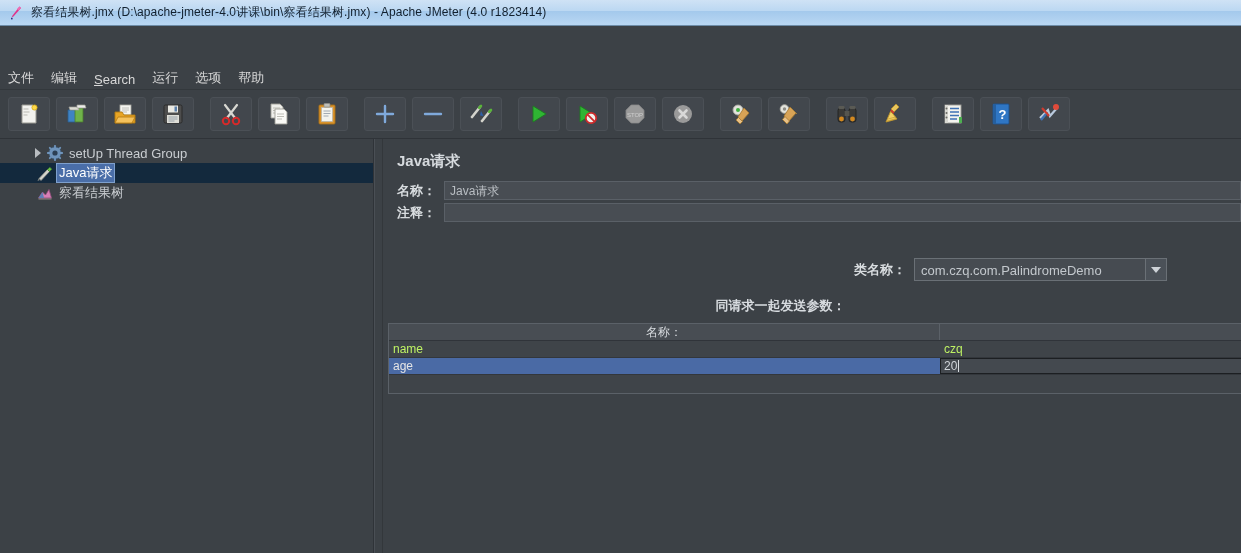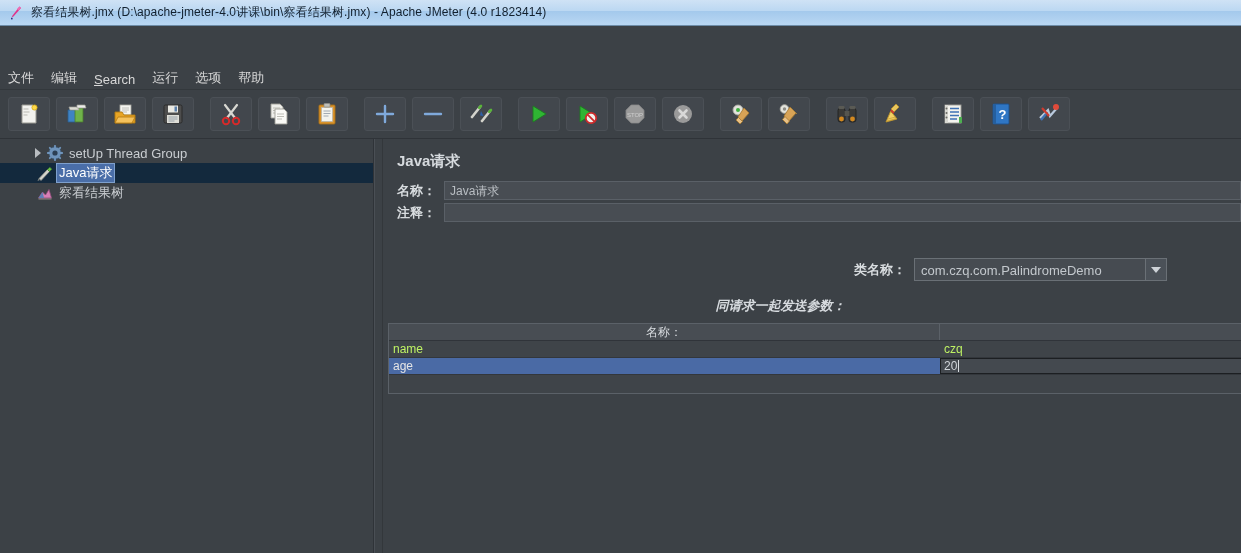--- a/index.html
+++ b/index.html
@@ -230,21 +230,20 @@
     border-top: 6px solid #ced3d8;
   }
 
   .params-caption {
     text-align: center;
     font-size: 13px;
     font-weight: bold;
     color: #d7dbdf;
     margin-top: 16px;
     padding-right: 63px;
-    font-style: italic;
   }
 
   
   .table-wrap {
     margin: 8px 0 0 5px;
     border: 1px solid #5b6168;
     border-right: none;
     background: #3f4449;
     width: 1236px;
   }

